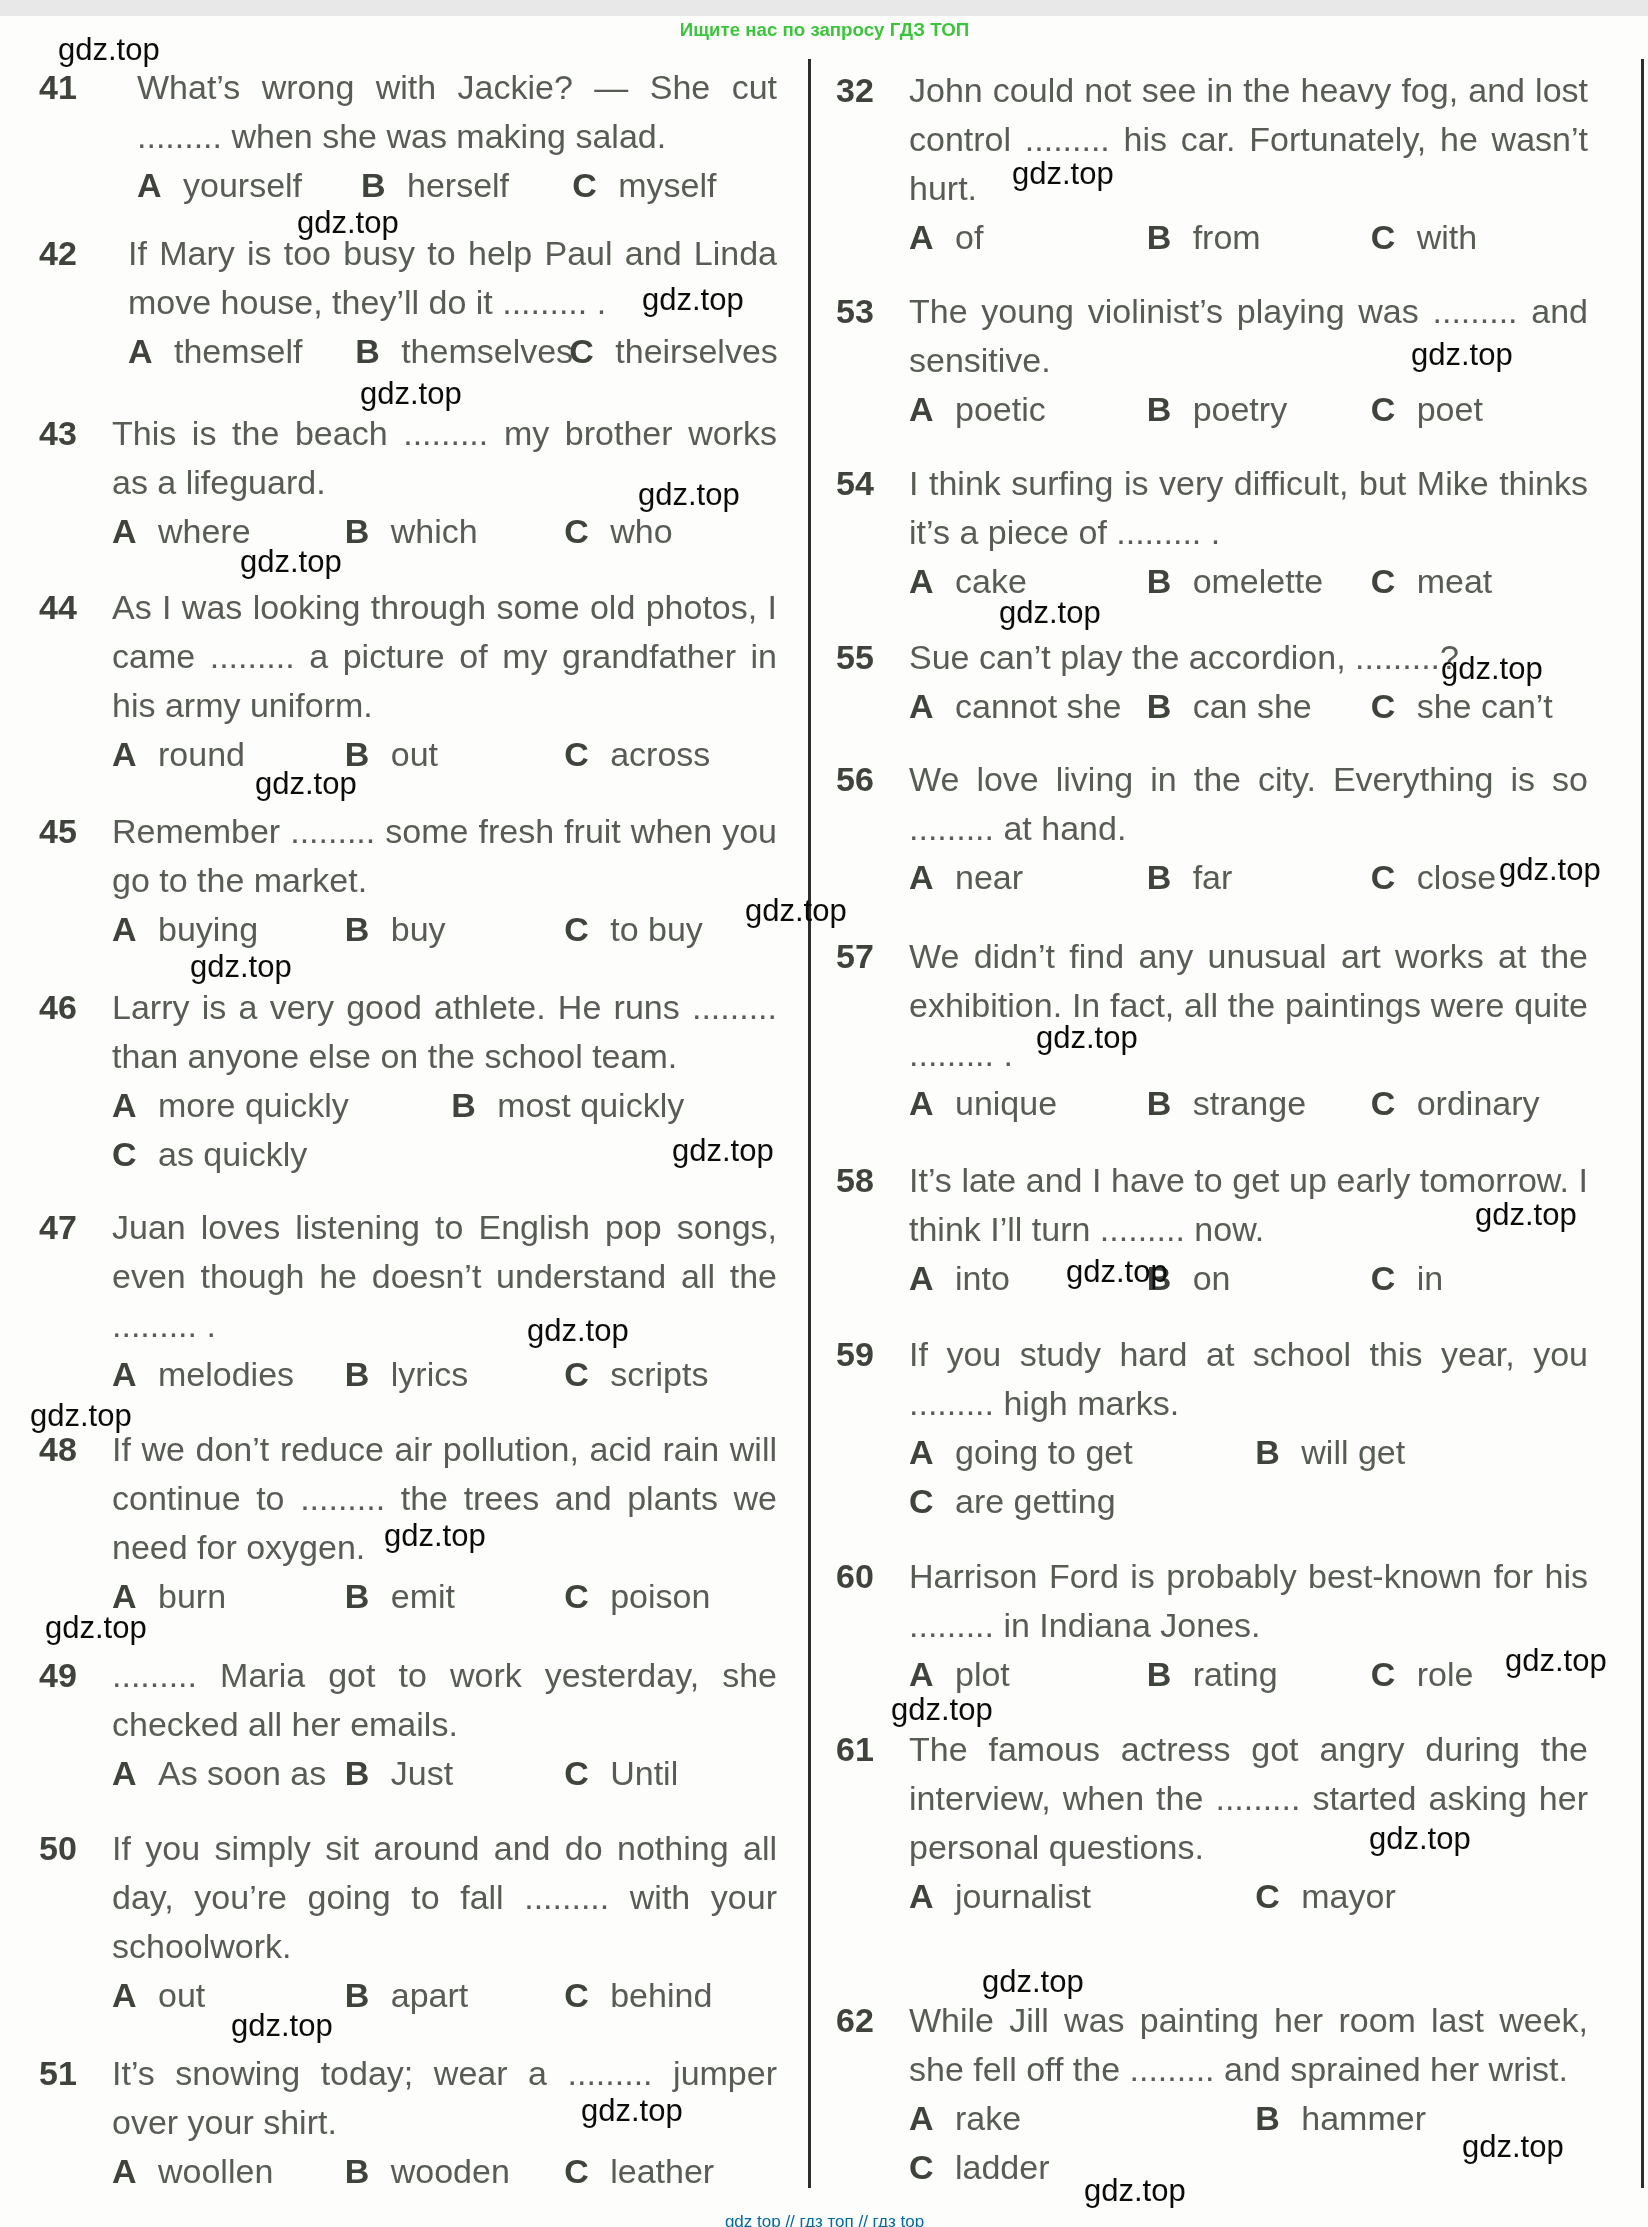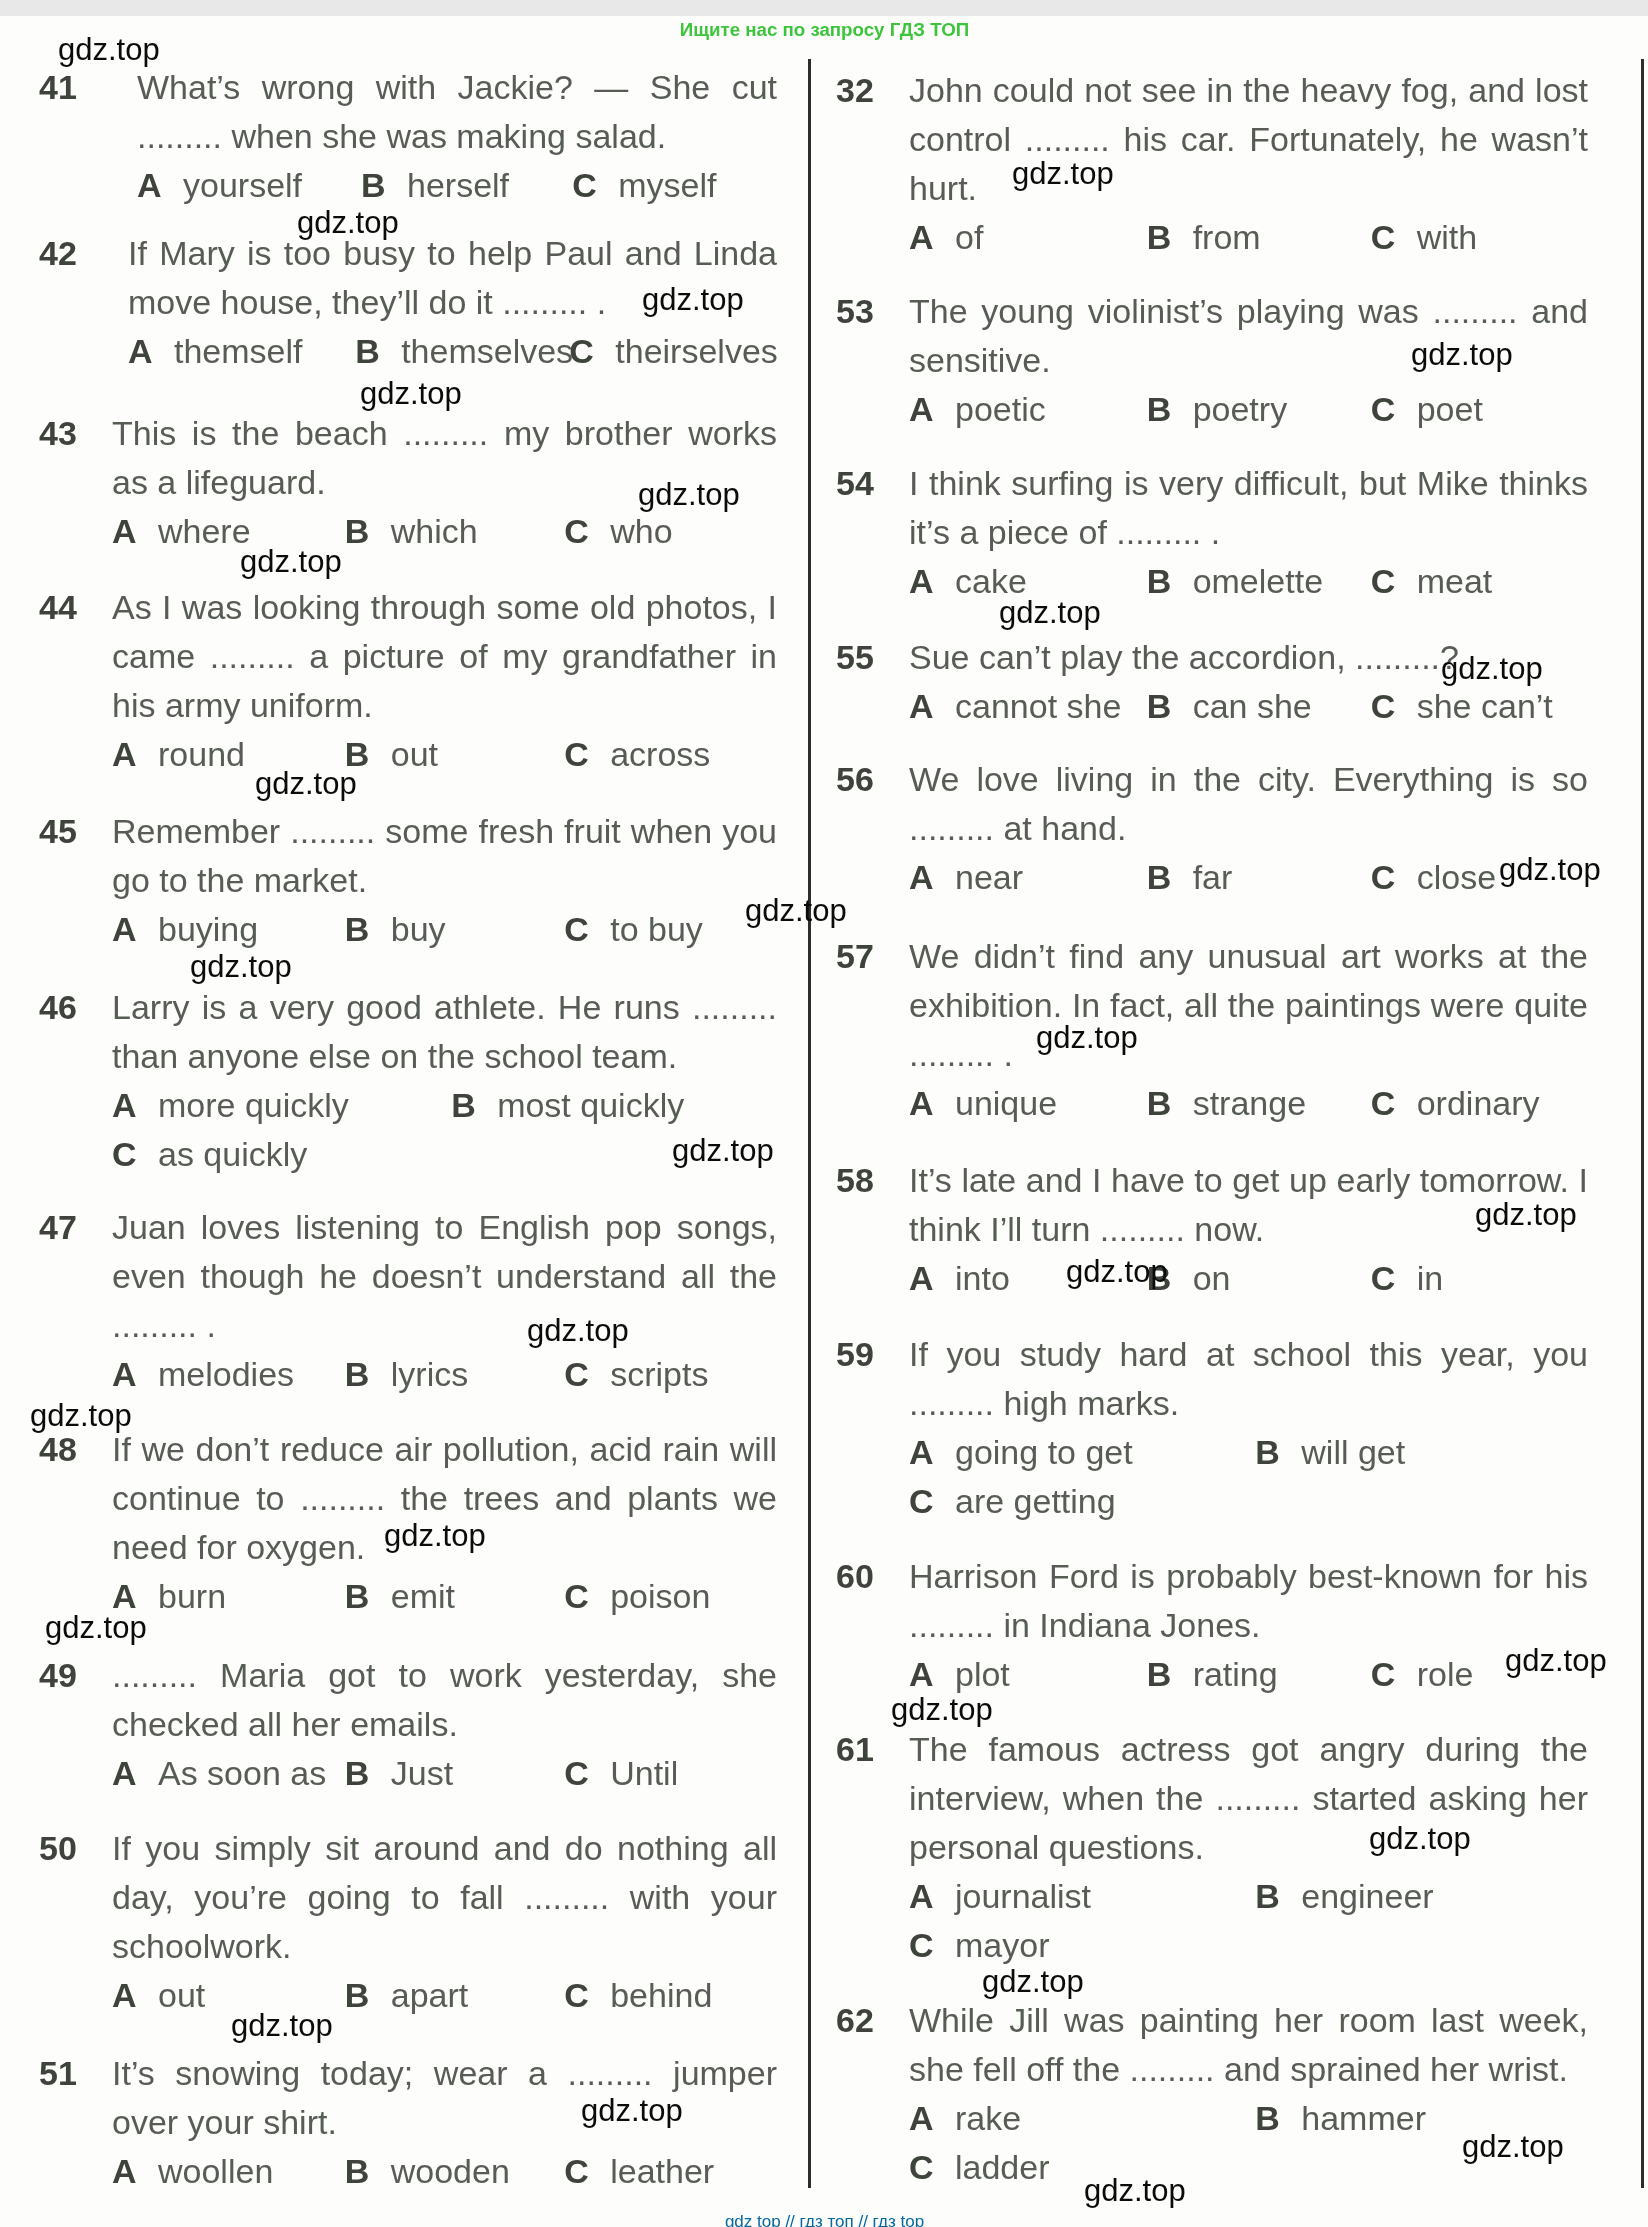--- a/index.html
+++ b/index.html
@@ -286,21 +286,20 @@
             <span class="opt"><span class="letter">C</span><span>role</span></span>
           </div>
         </div>
       </div>
       <div class="question right" style="top: 1709px;">
         <span class="qnum">61</span>
         <div class="qbody">
           <p class="qtext">The famous actress got angry during the interview, when the ......... started asking her personal questions.</p>
           <div class="options layout-2col">
             <span class="opt"><span class="letter">A</span><span>journalist</span></span>
-            <span class="opt"><span class="letter">B</span><span>engineer</span></span>
             <span class="opt"><span class="letter">C</span><span>mayor</span></span>
           </div>
         </div>
       </div>
       <div class="question right" style="top: 1980px;">
         <span class="qnum">62</span>
         <div class="qbody">
           <p class="qtext">While Jill was painting her room last week, she fell off the ......... and sprained her wrist.</p>
           <div class="options layout-2col">
             <span class="opt"><span class="letter">A</span><span>rake</span></span>

